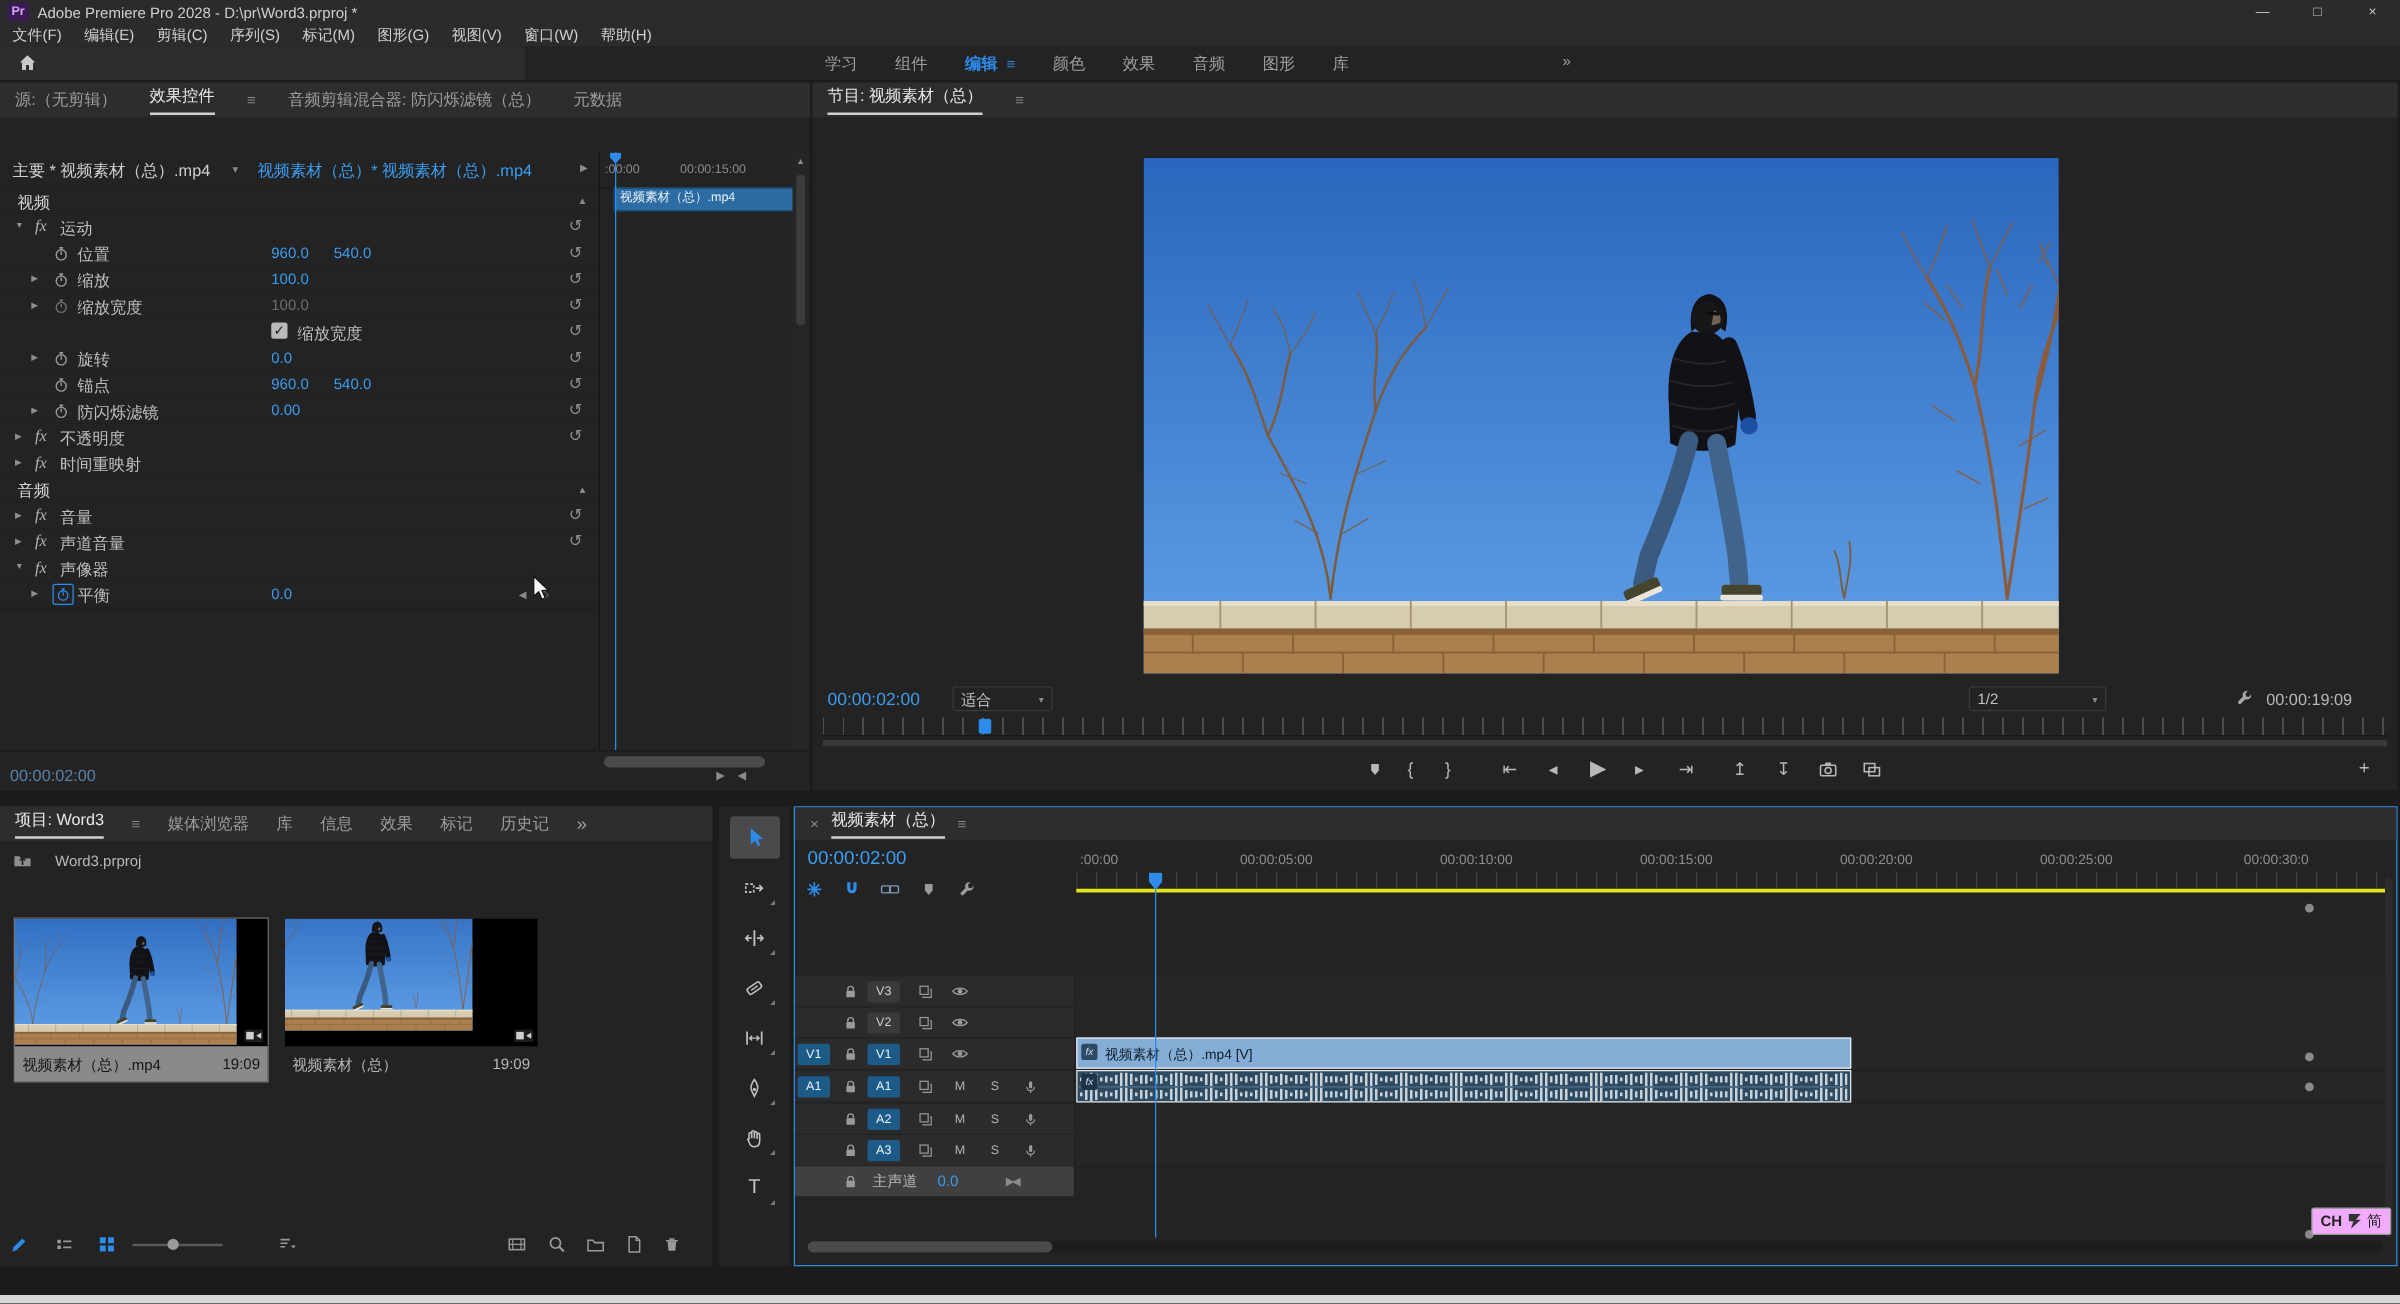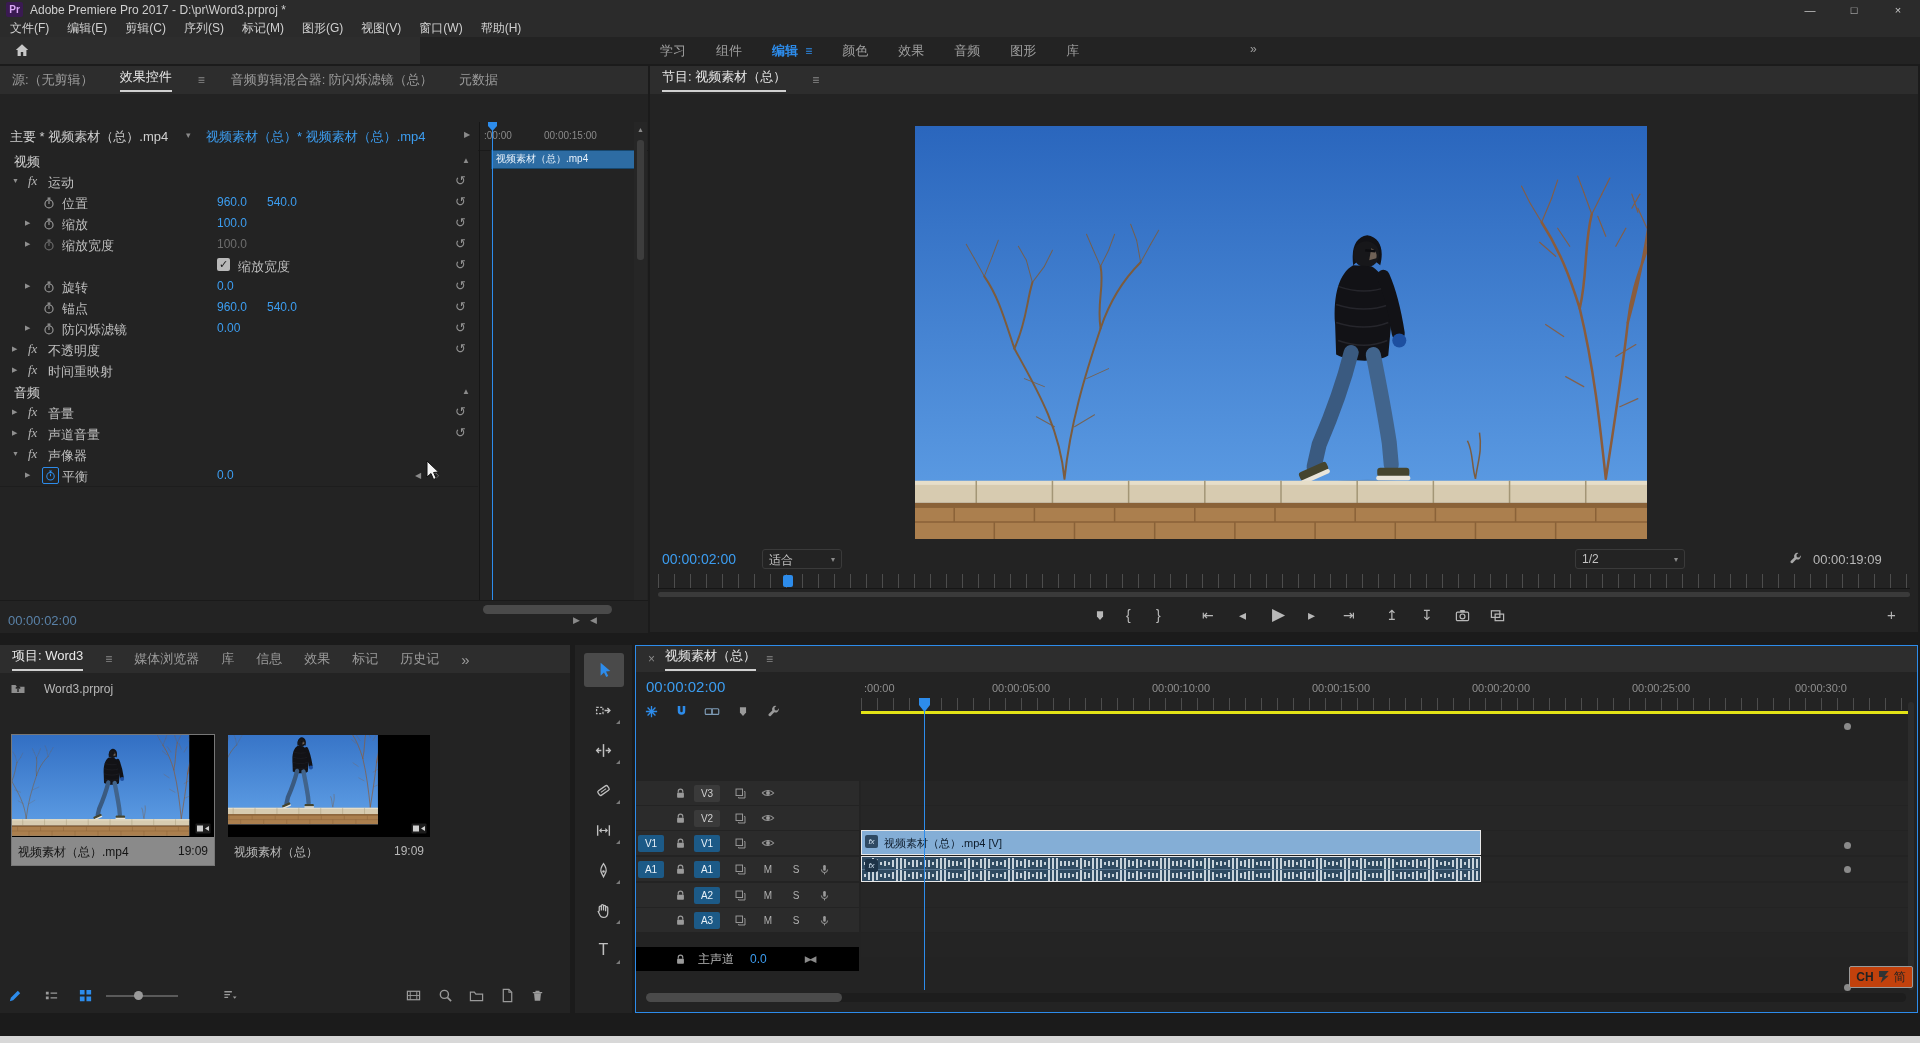--- a/index.html
+++ b/index.html
@@ -219,21 +219,21 @@
         <rect x="2" y="2.5" width="6" height="6" fill="#cfcfcf"></rect>
         <path d="M10,5.5l4-2.5v5Z" fill="#cfcfcf"></path>
       </symbol>
 </defs>
 </svg>
 
 <div id="app">
 
   <div class="p" style="left:0;top:0;width:1920px;height:20px;background:#2b2b2b;">
     <span class="p" style="left:6px;top:2px;width:17px;height:15px;background:#3a1a52;color:#d9a7f5;font-size:10px;font-weight:bold;display:flex;align-items:center;justify-content:center;border-radius:2px;">Pr</span>
-    <span class="p" style="left:30px;top:3px;color:#cfcfcf;font-size:12px;">Adobe Premiere Pro 2017 - D:\pr\Word3.prproj *</span>
+    <span class="p" style="left:30px;top:3px;color:#cfcfcf;font-size:12px;">Adobe Premiere Pro 2028 - D:\pr\Word3.prproj *</span>
     <span class="p" style="right:88px;top:0;"><span class="winbtn">—</span></span>
     <span class="p" style="right:44px;top:0;"><span class="winbtn">□</span></span>
     <span class="p" style="right:0;top:0;"><span class="winbtn">×</span></span>
   </div>
 
   <div class="p" style="left:0;top:20px;width:1920px;height:17px;background:#2b2b2b;display:flex;gap:18px;padding-left:10px;align-items:center;color:#d0d0d0;">
     <span class="tab">文件(F)</span>
     <span class="tab">编辑(E)</span>
     <span class="tab">剪辑(C)</span>
     <span class="tab">序列(S)</span>
@@ -751,21 +751,21 @@
           </svg>
         </span>
       <span class="tcell mslet">M</span>
       <span class="tcell mslet">S</span>
       <span class="tcell">
           <svg class="ic" width="13" height="13">
             <use href="#i-mic"></use>
           </svg>
         </span>
     </div>
-    <div class="trackrow" style="top:287px;background:#000000;margin-top:14px;">
+    <div class="trackrow" style="top:287px;background:#404040;">
       <span class="tcell" style="width:30px;"></span>
       <span class="tcell">
           <svg class="ic" width="13" height="13">
             <use href="#i-lock"></use>
           </svg>
         </span>
       <span style="color:#b8b8b8;margin-left:4px;">主声道</span>
       <span class="val" style="margin-left:16px;">0.0</span>
       <span class="mg" style="margin-left:38px;font-size:9px;letter-spacing:-2px;">▶◀</span>
     </div>
@@ -1103,21 +1103,21 @@
     <span class="thandle" style="left:1208px;top:196px;"></span>
     <span class="thandle" style="left:1208px;top:220px;"></span>
     <span class="thandle" style="left:1208px;top:338px;"></span>
     <div class="p" style="right:3px;top:56px;width:6px;height:288px;background:#2c2c2c;border-radius:3px;"></div>
 
     <div class="p" style="left:10px;bottom:10px;width:1260px;height:9px;background:#1d1d1d;border-radius:5px;">
       <div class="p" style="left:0;top:0;width:196px;height:9px;background:#4a4a4a;border-radius:5px;"></div>
     </div>
   </div>
 
-  <div class="p" style="left:1849px;top:966px;width:62px;height:20px;background:#c2410c;border:1px solid #9a9a9a;border-radius:2px;display:flex;align-items:center;justify-content:center;gap:5px;color:#222;font-size:12px;z-index:20;">
+  <div class="p" style="left:1849px;top:966px;width:62px;height:20px;background:#f0abfc;border:1px solid #9a9a9a;border-radius:2px;display:flex;align-items:center;justify-content:center;gap:5px;color:#222;font-size:12px;z-index:20;">
     <span style="font-weight:bold;">CH</span>
     <span style="width:10px;height:12px;background:#333;clip-path:polygon(0 0,100% 0,60% 40%,100% 40%,20% 100%,40% 50%,0 50%);"></span>
     <span>简</span>
   </div>
 
 
   <div class="p" style="left:0;top:1036px;width:1920px;height:7px;background:#d8d8d8;z-index:21;"></div>
 
   <svg class="p" style="left:425px;top:460px;z-index:30;" width="16" height="22" viewBox="0 0 16 22">
     <path d="M2,1 L2,17 L6,13.5 L8.6,19.5 L11.2,18.3 L8.6,12.5 L13.5,12 Z" fill="#f5f5f5" stroke="#111" stroke-width="1"></path>

